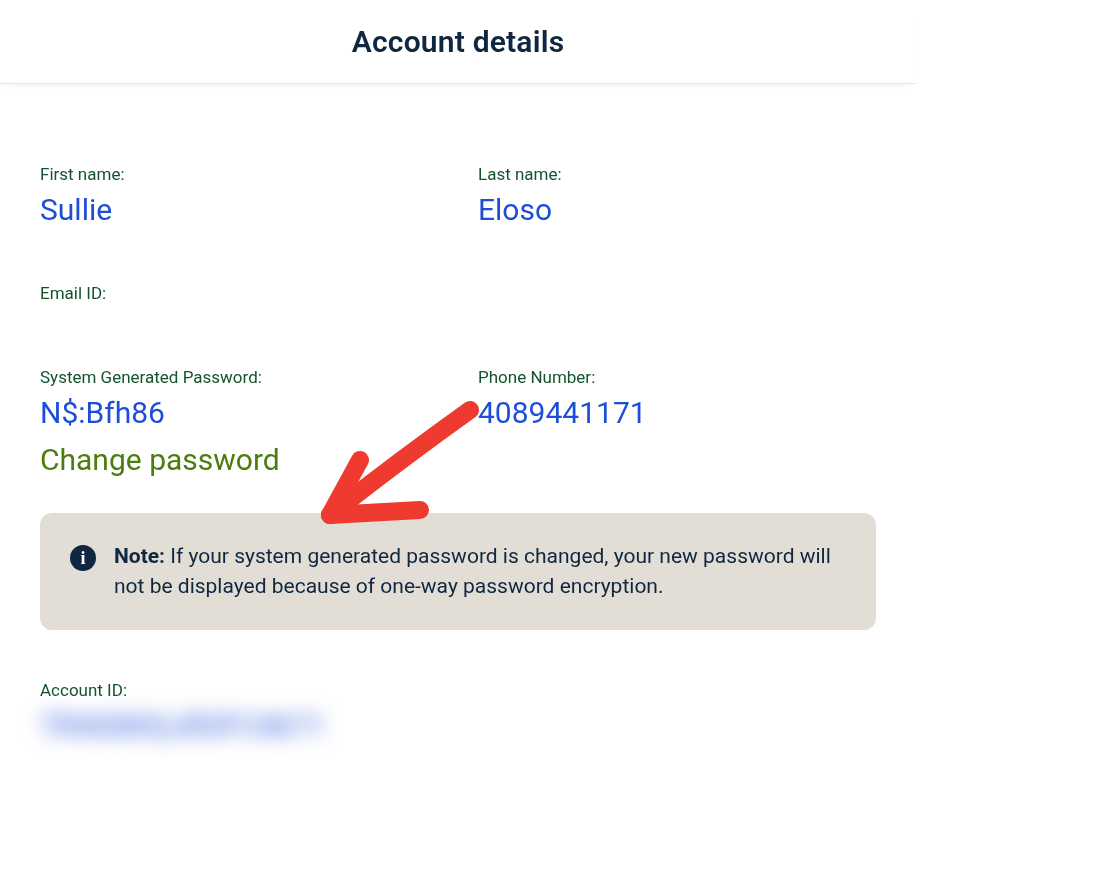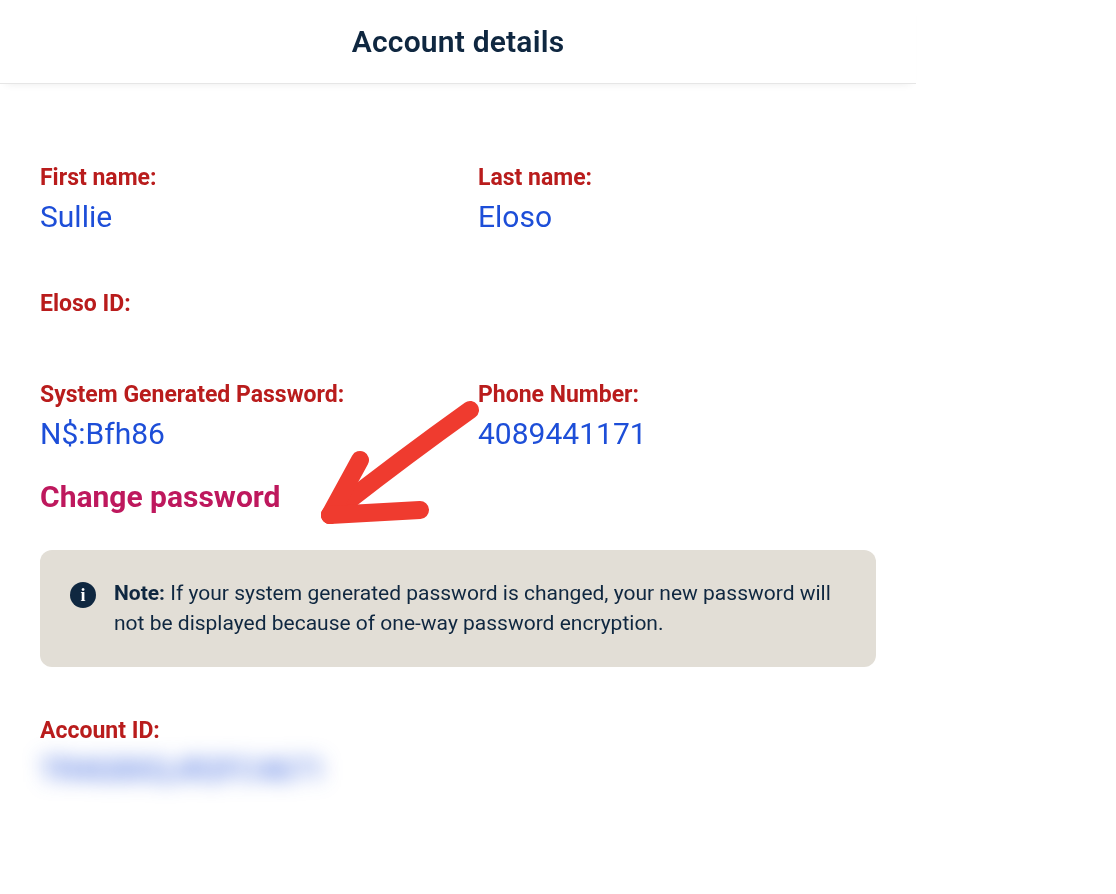--- a/index.html
+++ b/index.html
@@ -32,38 +32,38 @@
   .row {
     display: flex;
     gap: 40px;
     margin-bottom: 56px;
   }
   .col {
     flex: 1;
     min-width: 0;
   }
   .field-label {
-    font-size: 23px;
-    color: #b91c1c;
+    font-size: 17px;
+    color: #14532d;
     margin-bottom: 8px;
-    font-weight: 700;
+    font-weight: 400;
   }
   .field-value {
     font-size: 30px;
     color: #1d4ed8;
     font-weight: 400;
     word-break: break-word;
   }
   .link-action {
     display: inline-block;
     font-size: 30px;
-    font-weight: 700;
-    color: #be185d;
+    font-weight: 400;
+    color: #4d7c0f;
     cursor: pointer;
-    margin-top: 28px;
+    margin-top: 12px;
   }
   .note-box {
     position: relative;
     background: #e2ded6;
     border-radius: 12px;
     padding: 28px 30px 28px 30px;
     margin-top: 20px;
     margin-bottom: 50px;
     display: flex;
     gap: 18px;
@@ -121,21 +121,21 @@
         <div class="field-value">Sullie</div>
       </div>
       <div class="col">
         <div class="field-label">Last name:</div>
         <div class="field-value">Eloso</div>
       </div>
     </div>
 
     <div class="row">
       <div class="col">
-        <div class="field-label">Eloso ID:</div>
+        <div class="field-label">Email ID:</div>
       </div>
       <div class="col"></div>
     </div>
 
     <div class="row" style="margin-bottom:36px;">
       <div class="col">
         <div class="field-label">System Generated Password:</div>
         <div class="field-value">N$:Bfh86</div>
         <a class="link-action">Change password</a>
       </div>

